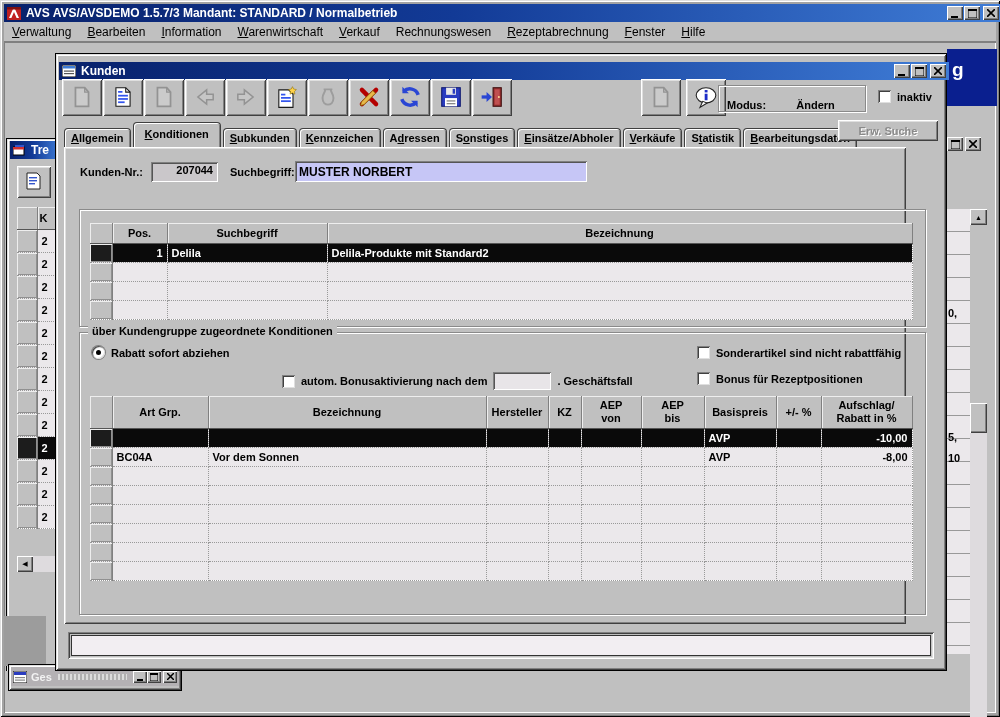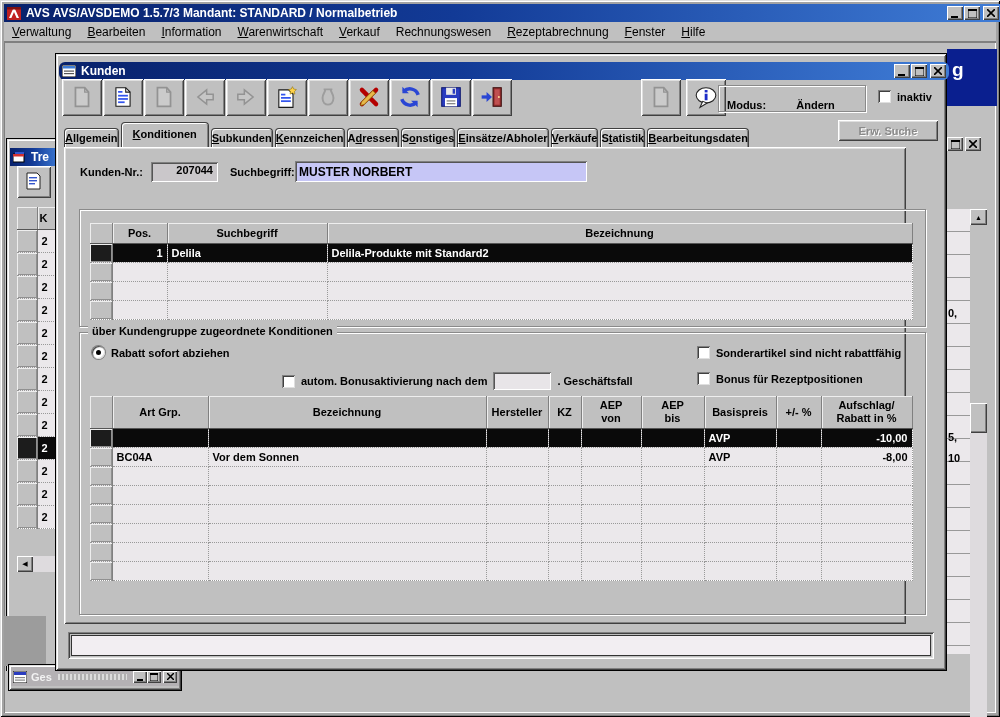--- a/index.html
+++ b/index.html
@@ -26,21 +26,21 @@
   #mdi{position:absolute;left:4px;top:42px;width:992px;height:671px;background:#c0c0c0;box-shadow:inset 1px 1px 0 #808080,inset -1px -1px 0 #fff;}
   
   .win{position:absolute;background:#c0c0c0;border:1px solid #000;
        box-shadow:inset 1px 1px 0 #dfdfdf,inset -1px -1px 0 #404040,inset 2px 2px 0 #fff,inset -2px -2px 0 #808080;}
   
   .tbtn{width:40px;height:37px;display:flex;align-items:center;justify-content:center;}
   .tbtn svg{width:24px;height:24px;}
   .tbtn.dis svg{opacity:.9;}
   
   #tabstrip{position:absolute;left:8px;top:68px;height:27px;white-space:nowrap;}
-  .tab{position:relative;display:inline-block;top:4px;margin-right:2px;padding:3px 0 3px;background:#c0c0c0;
+  .tab{position:relative;display:inline-block;top:4px;margin-right:2px;padding:3px 6px 3px;background:#c0c0c0;
        border:1px solid #404040;border-bottom:none;border-radius:4px 4px 0 0;
        box-shadow:inset 1px 1px 0 #fff,inset -1px 0 0 #808080;font-weight:bold;font-size:11px;}
   .tab u{text-decoration:underline;}
   .tab.active{top:0;padding:5px 11px 7px;z-index:6;}
   
   .lbl{font-weight:bold;white-space:nowrap;}
   .field-gray{background:#cac7ca;box-shadow:inset 1px 1px 0 #808080,inset -1px -1px 0 #fff,inset 2px 2px 0 #555;
       font-weight:bold;text-align:right;padding:2px 5px 0 0;}
   input.field-lav{background:#c6c6f6;border:none;box-shadow:inset 1px 1px 0 #808080,inset -1px -1px 0 #fff,inset 2px 2px 0 #555;
       font-family:"Liberation Sans",sans-serif;font-weight:bold;font-size:12px;padding:1px 4px;}
@@ -120,21 +120,21 @@
       <span class="menu-item"><u>V</u>erkauf</span>
       <span class="menu-item">Rechnungswesen</span>
       <span class="menu-item"><u>R</u>ezeptabrechnung</span>
       <span class="menu-item"><u>F</u>enster</span>
       <span class="menu-item"><u>H</u>ilfe</span>
     </div>
 
   <div id="mdi">
 
     <div class="abs" style="left:2px;top:96px;width:53px;height:532px;background:#c0c0c0;box-shadow:inset 1px 1px 0 #dfdfdf,inset 2px 2px 0 #fff;border-top:1px solid #000;border-left:1px solid #000;">
-      <div class="titlebar" style="height:18px;margin:9px 0 0 3px;">
+      <div class="titlebar" style="height:18px;margin:2px 0 0 3px;">
         <span style="flex:none;width:13px;height:11px;">
           <svg viewBox="0 0 13 11" width="13" height="11">
               <rect x="0" y="2" width="11" height="8" fill="#fff" stroke="#000"></rect>
               <rect x="0" y="2" width="11" height="2.5" fill="#d03030"></rect>
               <rect x="2" y="0" width="9" height="2" fill="#3355cc"></rect>
             </svg>
         </span>
         <span class="tb-text">Tre</span>
       </div>
       <div class="b-out" style="position:absolute;left:10px;top:27px;width:34px;height:32px;display:flex;align-items:center;justify-content:center;">
@@ -275,21 +275,21 @@
           </span>
         <span class="wb" style="width:14px;height:12px;margin-left:2px;">
             <svg width="7" height="7">
               <path d="M0 0L7 7M7 0L0 7" stroke="#000" stroke-width="1.5"></path>
             </svg>
           </span>
       </div>
     </div>
 
     <div class="abs win" id="kunden" style="left:51px;top:11px;width:890px;height:616px;">
-      <div class="titlebar abs" style="left:3px;top:8px;width:884px;height:18px;border-radius:6px;">
+      <div class="titlebar abs" style="left:3px;top:8px;width:884px;height:18px;">
         <span style="flex:none;width:14px;height:12px;">
           <svg viewBox="0 0 14 12" width="14" height="12">
               <rect x="0" y="0" width="14" height="12" fill="#fff" stroke="#000"></rect>
               <rect x="1" y="1" width="12" height="2.5" fill="#3f7cd6"></rect>
               <rect x="2" y="5.5" width="10" height="1.2" fill="#555"></rect>
               <rect x="2" y="8" width="10" height="1.2" fill="#555"></rect>
             </svg>
         </span>
         <span class="tb-text">Kunden</span>
         <span class="tb-btns">

